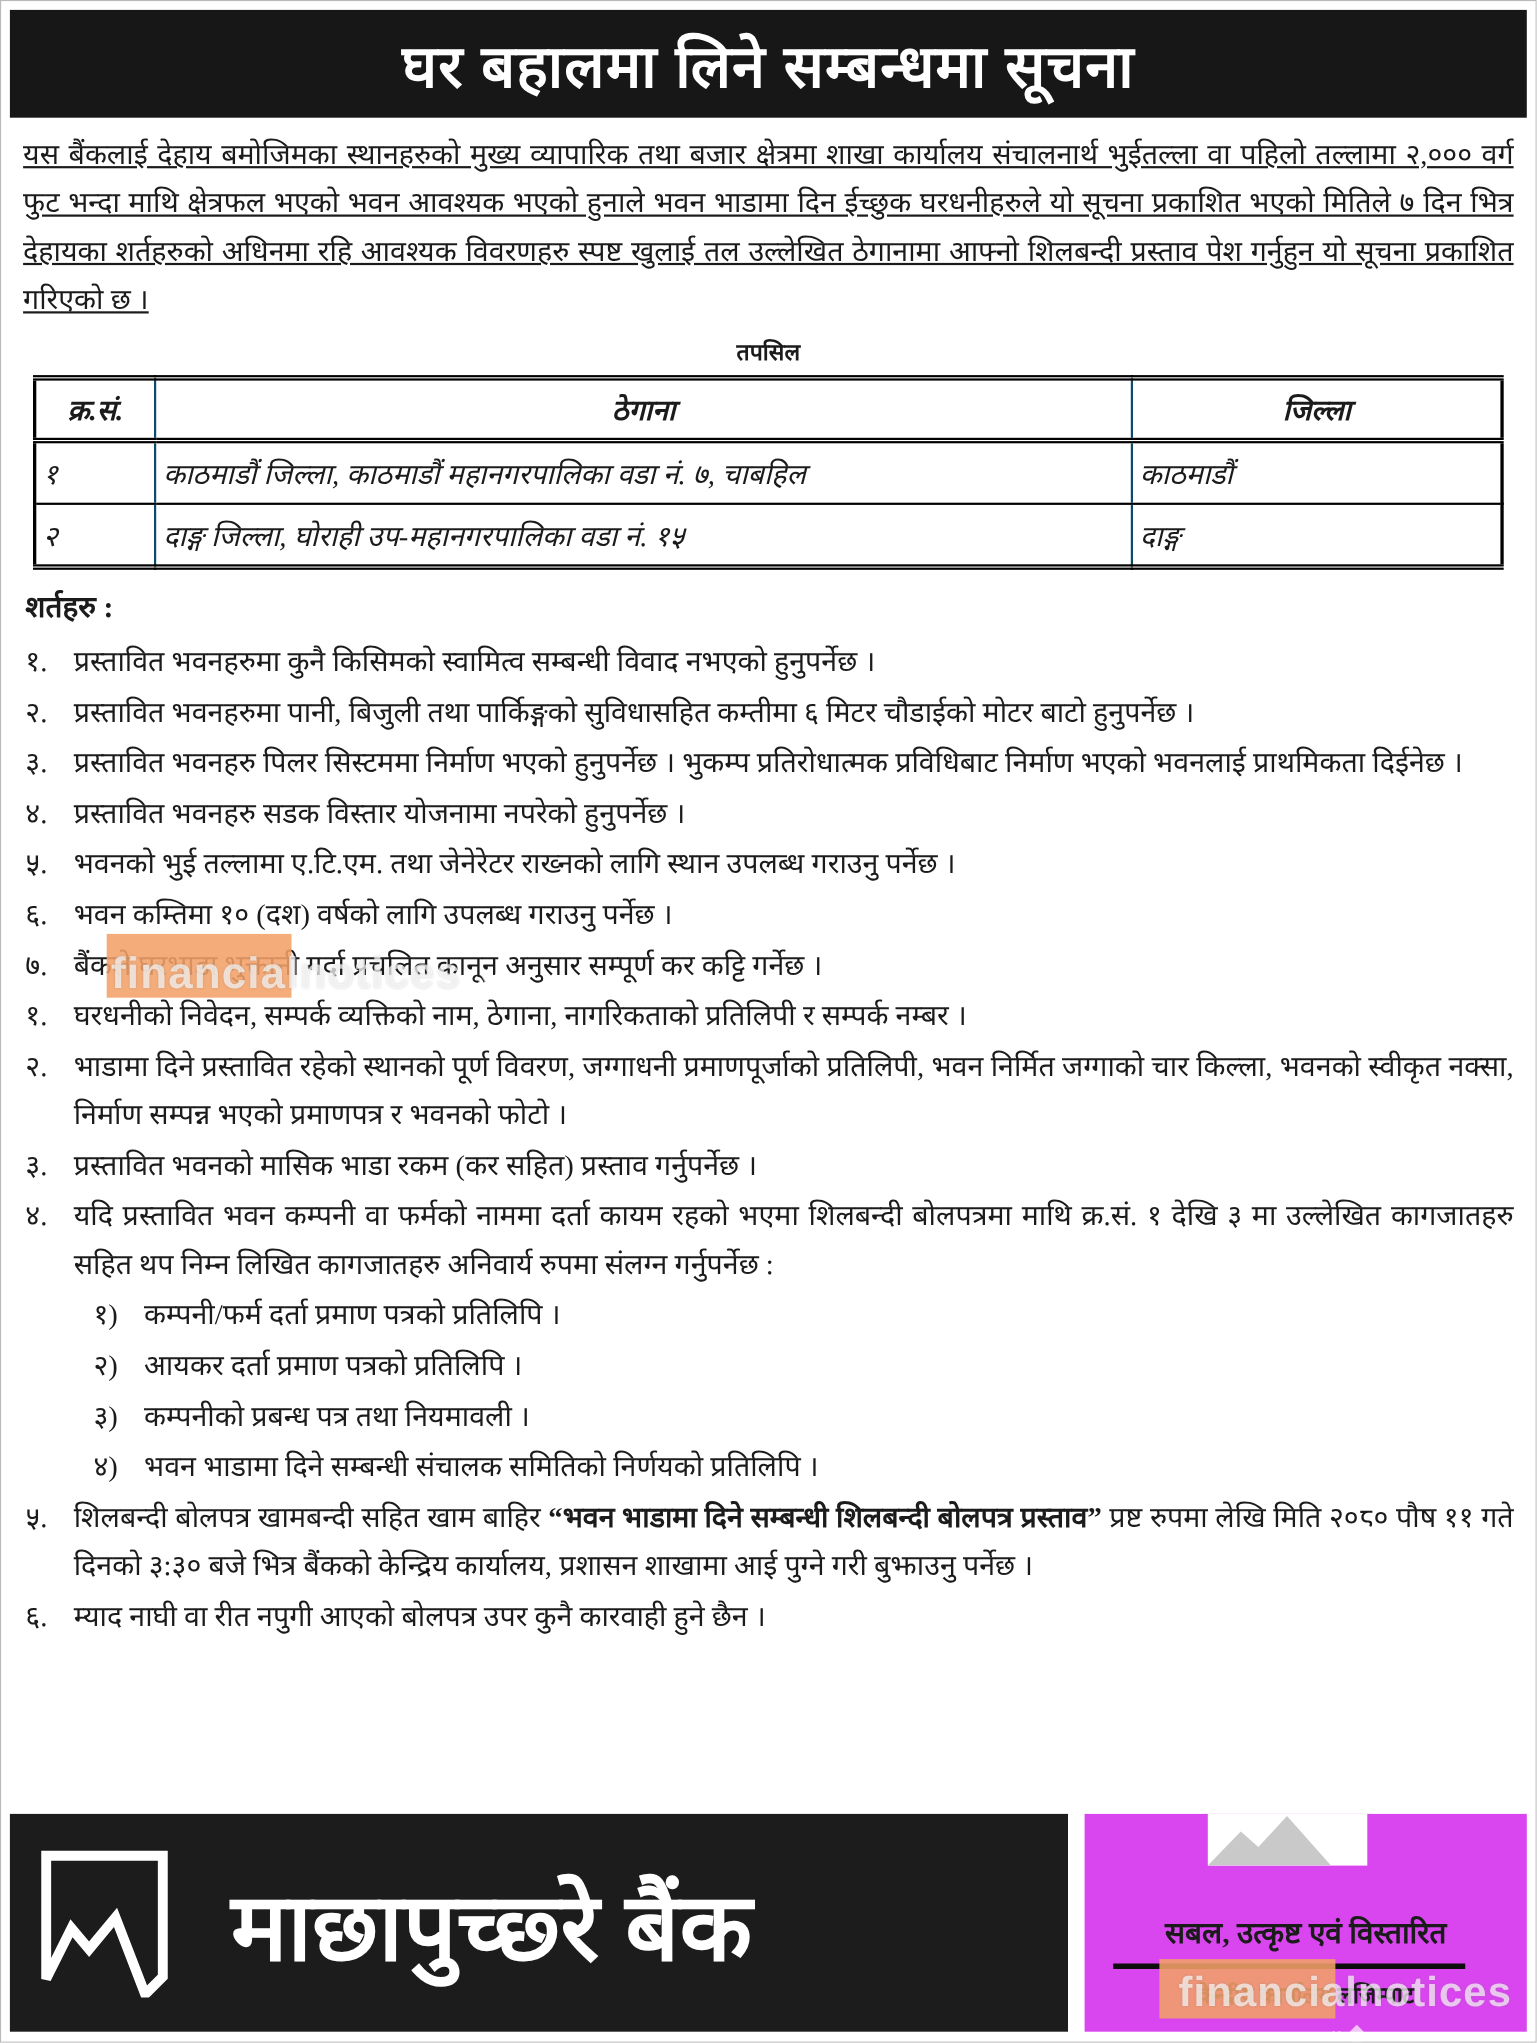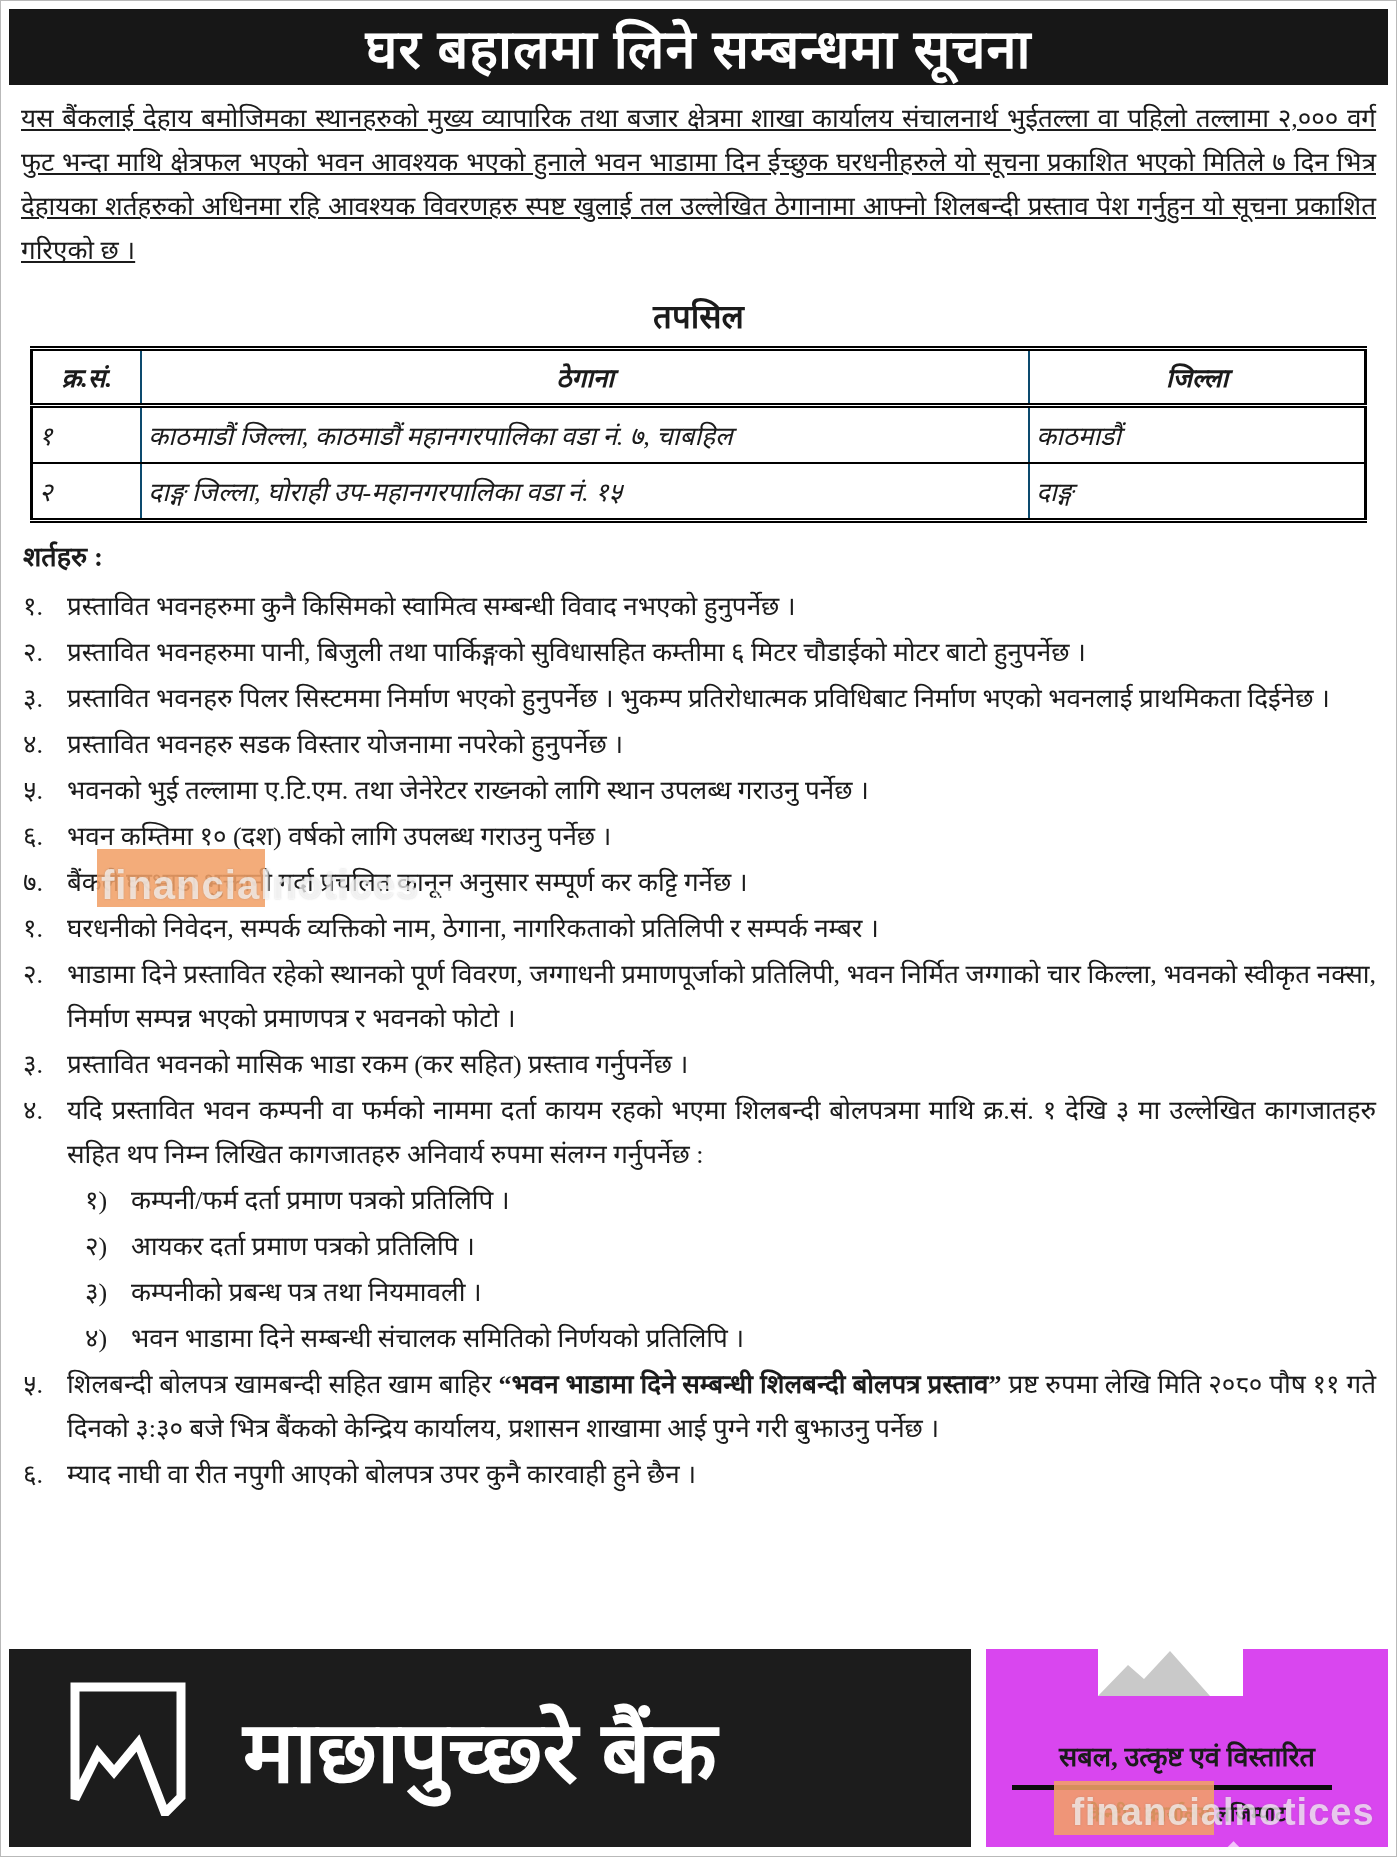--- a/index.html
+++ b/index.html
@@ -6,34 +6,34 @@
   html,body { background:#e8e8e8; }
   .page {
     position:relative; width:1397px; height:1857px; margin:0 auto;
     background:#ffffff; border:1px solid #b9b9b9; padding:8px;
     overflow:hidden;
     font-family:"Liberation Serif","DejaVu Serif",serif;
     color:#1b1b1b;
   }
   
   .title-bar {
-    background:#171717; height:76px;
+    background:#171717; height:98px;
     display:flex; align-items:center; justify-content:center;
   }
   .title-bar .title-text {
     color:#ffffff; font-family:"Liberation Sans","DejaVu Sans",sans-serif;
     font-weight:bold; font-size:54px; letter-spacing:1px;
   }
   
   .content { padding:4px 12px 0 12px; }
   .intro {
     margin-top:8px; font-size:26px; line-height:44px; text-align:justify;text-decoration:underline;
   }
   .tapsil {
-    text-align:center; font-weight:bold; font-size:33px; margin:20px 0 8px 0;
+    text-align:center; font-weight:bold; font-size:21px; margin:10px 0 8px 0;
   }
   table.schedule {
     width:1337px; margin:0 auto; border-collapse:collapse; font-size:26px;
     border-left:3px solid #000; border-right:3px solid #000;
     border-top:5px double #000; border-bottom:5px double #000;font-style:italic;
   }
   table.schedule th {
     border-bottom:5px double #000; font-weight:bold; padding:8px 6px;
   }
   table.schedule td { padding:9px 6px; }
@@ -71,21 +71,21 @@
   }
   .wm .icn { position:relative; font-size:26px; color:rgba(255,255,255,0.68); margin-left:8px; }
   .wm-mid { left:100px; top:862px; }
   
   .footer {
     position:absolute; left:8px; right:8px; bottom:9px; height:198px;
     display:flex;
   }
   .footer-left {
     width:962px; flex:0 0 962px; background:#1c1c1c;
-    display:flex; align-items:center; padding-left:59px;
+    display:flex; align-items:center; padding-left:26px;
   }
   .logo-frame { width:120px; height:136px; flex:0 0 120px; }
   .bank-name {
     color:#ffffff; font-family:"Liberation Sans","DejaVu Sans",sans-serif;
     font-weight:bold; font-size:86px; margin-left:55px; white-space:nowrap;
   }
   .footer-gap { width:15px; flex:0 0 15px; background:#ffffff; }
   .footer-right {
     flex:1; background:#d946ef; position:relative; text-align:center;
     font-family:"Liberation Serif","DejaVu Serif",serif;

